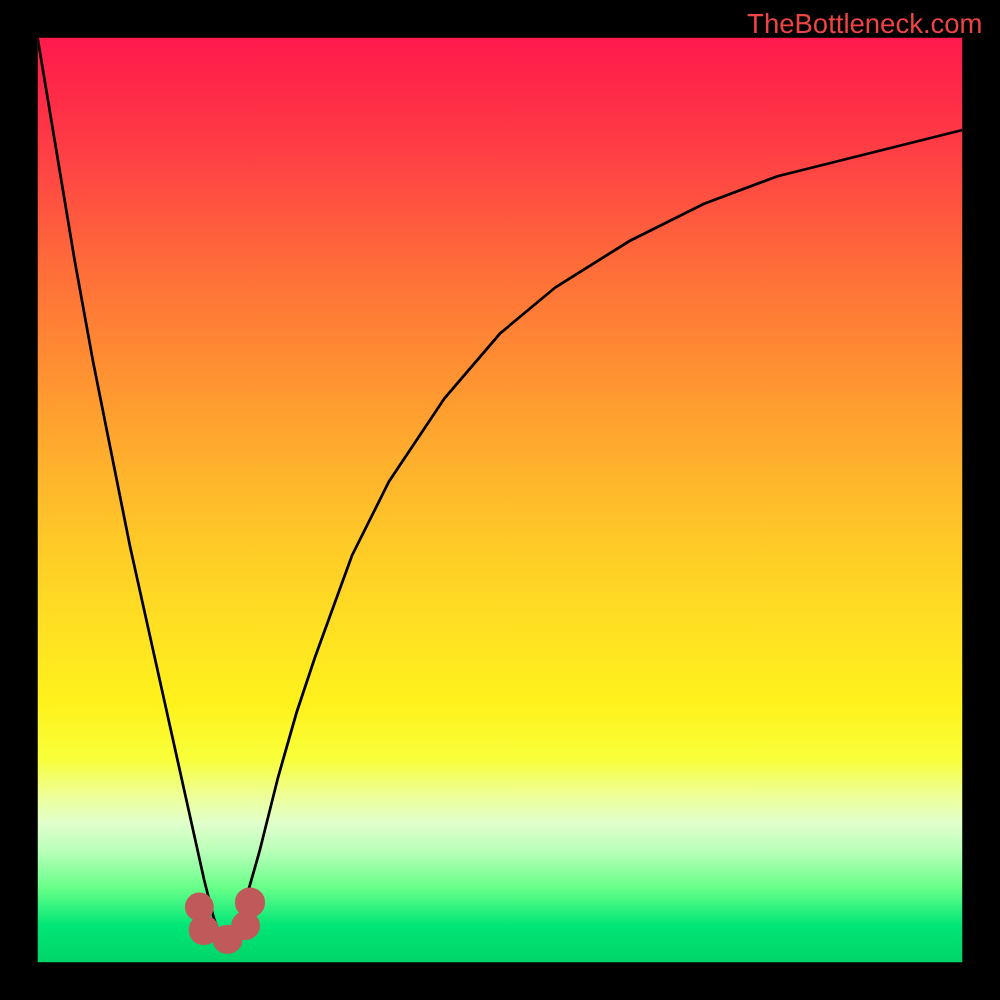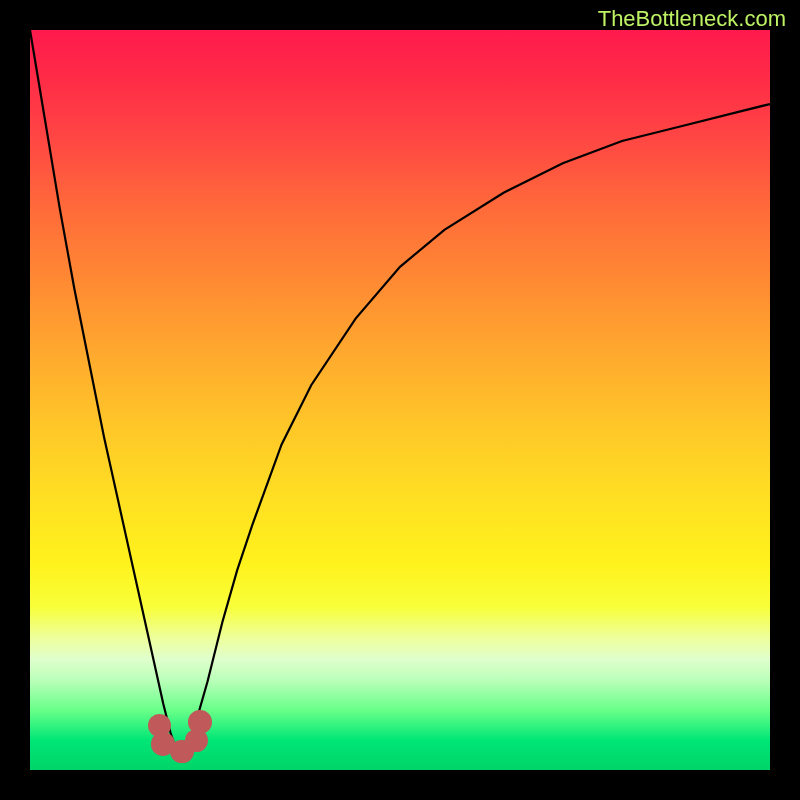--- a/index.html
+++ b/index.html
@@ -45,21 +45,21 @@
   }
   .dot {
     position: absolute;
     background: #c05a5a;
     border-radius: 50%;
   }
   .watermark {
     position: absolute;
     top: 6px;
     right: 14px;
-    color: #bef264;
+    color: #ef4444;
     font-size: 22px;
     letter-spacing: 0px;
     font-weight: 400;
     text-align: center;
   }
 </style>
 </head>
 <body>
 
 <div class="watermark">TheBottleneck.com</div>

